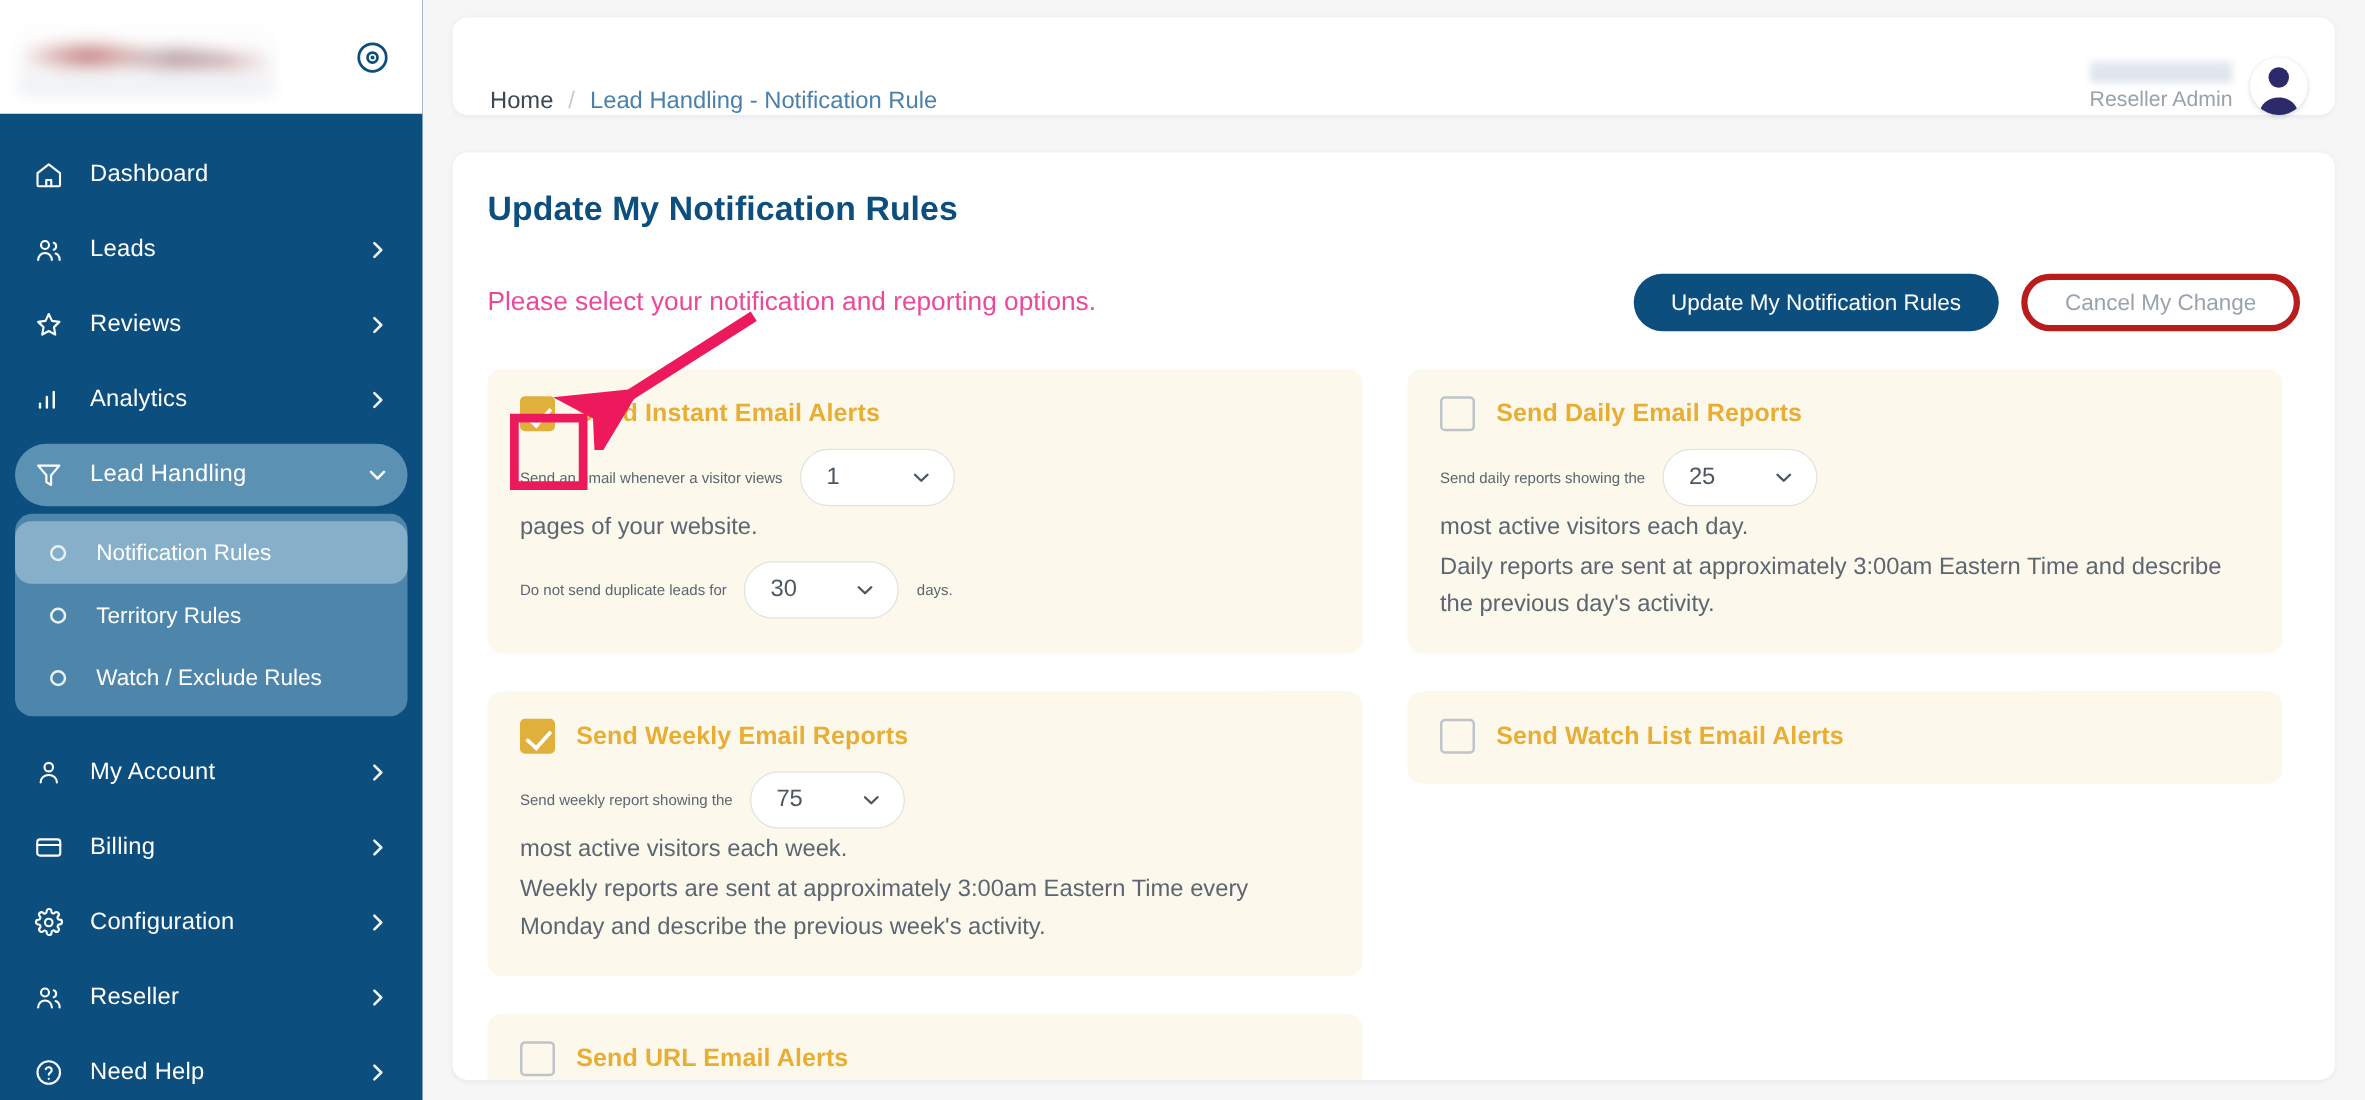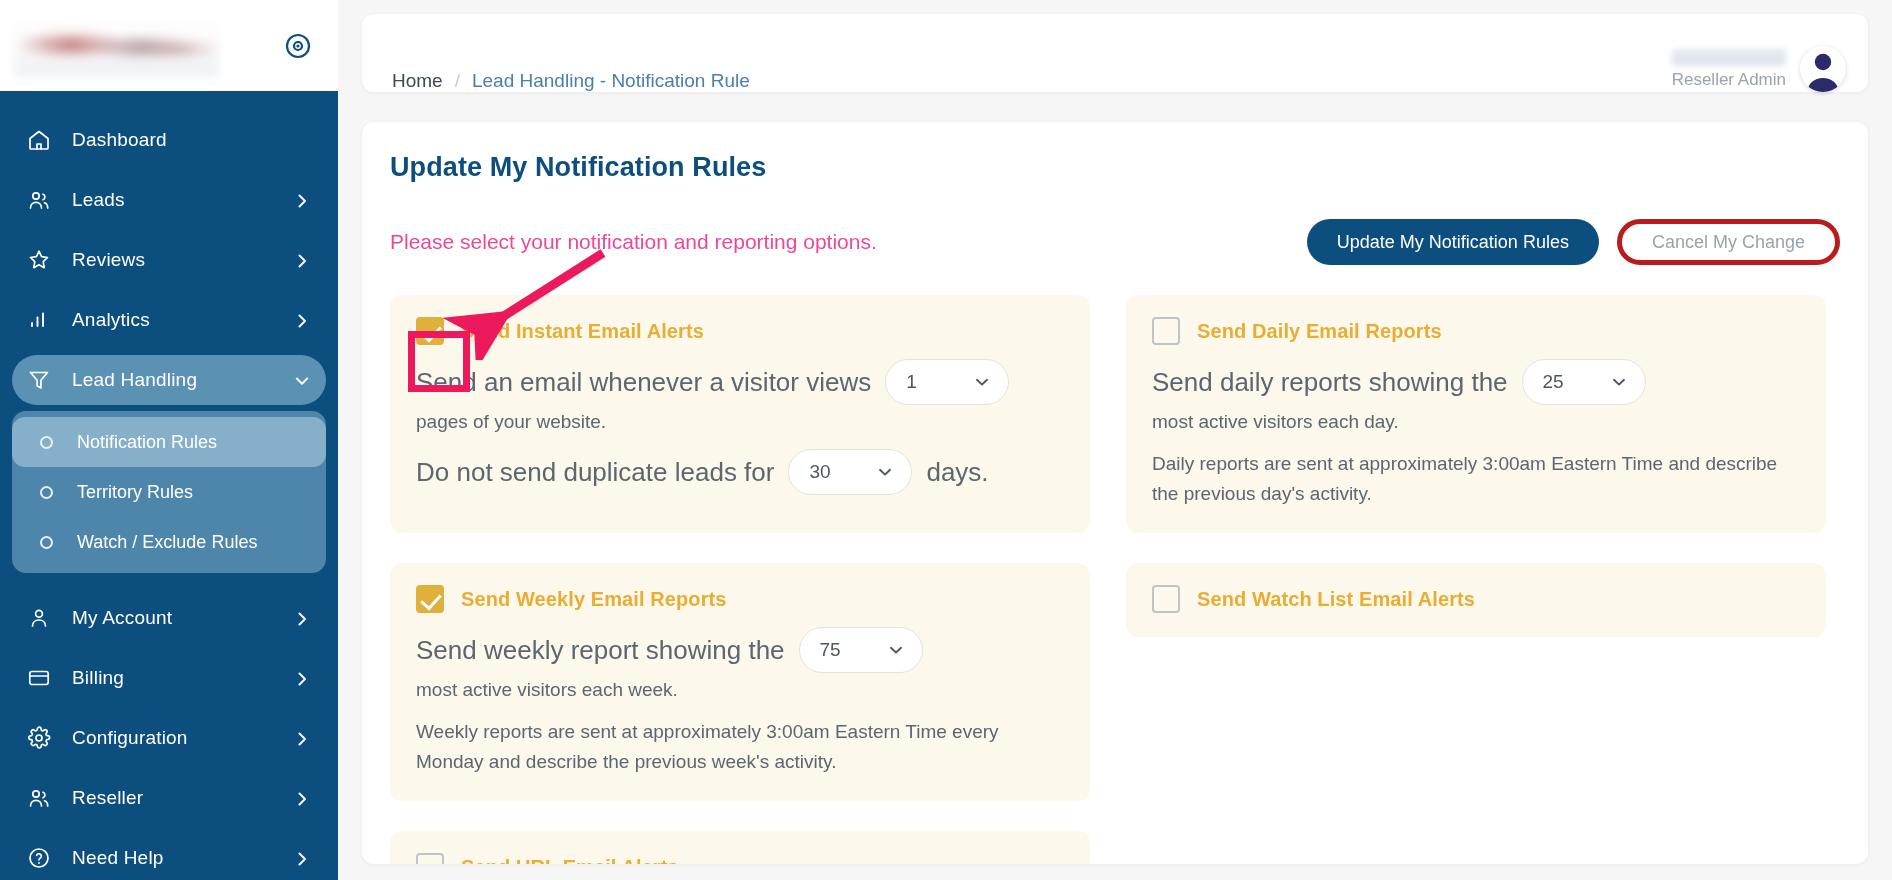--- a/index.html
+++ b/index.html
@@ -145,29 +145,29 @@
   .cbox.on  { background: #e0b03c; border: 2px solid #e0b03c; }
   .cbox.on::after {
     content: ""; position: absolute;
     left: 7px; top: 3px; width: 9px; height: 16px;
     border: solid #ffffff; border-width: 0 3px 3px 0;
     transform: rotate(42deg);
   }
   .card-title { font-size: 20px; font-weight: bold; color: #e8ad33; letter-spacing: .1px; }
   .card-body { margin-top: 14px; color: #5c6670; font-size: 19px; line-height: 34px; }
   .inline-row { display: flex; align-items: center; flex-wrap: wrap; gap: 14px; }
-  .inline-row .txt { font-size: 26px; color: #5c6670; }
+  .inline-row .txt { font-size: 12px; color: #5c6670; }
   .sel {
     height: 46px; min-width: 124px;
     background: #ffffff; border: 1px solid #e4e2dc; border-radius: 24px;
     display: flex; align-items: center; justify-content: space-between;
     padding: 0 18px 0 20px; font-size: 19px; color: #4d5761; cursor: pointer;
   }
   .sel .caret { margin-left: 16px; display: flex; }
-  .para { margin-top: 10px; font-size: 19px; color: #5c6670; line-height: 30px; }
+  .para { font-size: 19px; color: #5c6670; line-height: 30px; }
 
   
   .hl-box {
     position: absolute; left: 408px; top: 331px;
     width: 62px; height: 61px;
     border: 7px solid #ec1a5c; background: transparent;
     pointer-events: none; z-index: 40;
   }
   .arrow-svg { position: absolute; left: 440px; top: 240px; z-index: 41; pointer-events: none; }
 </style>

